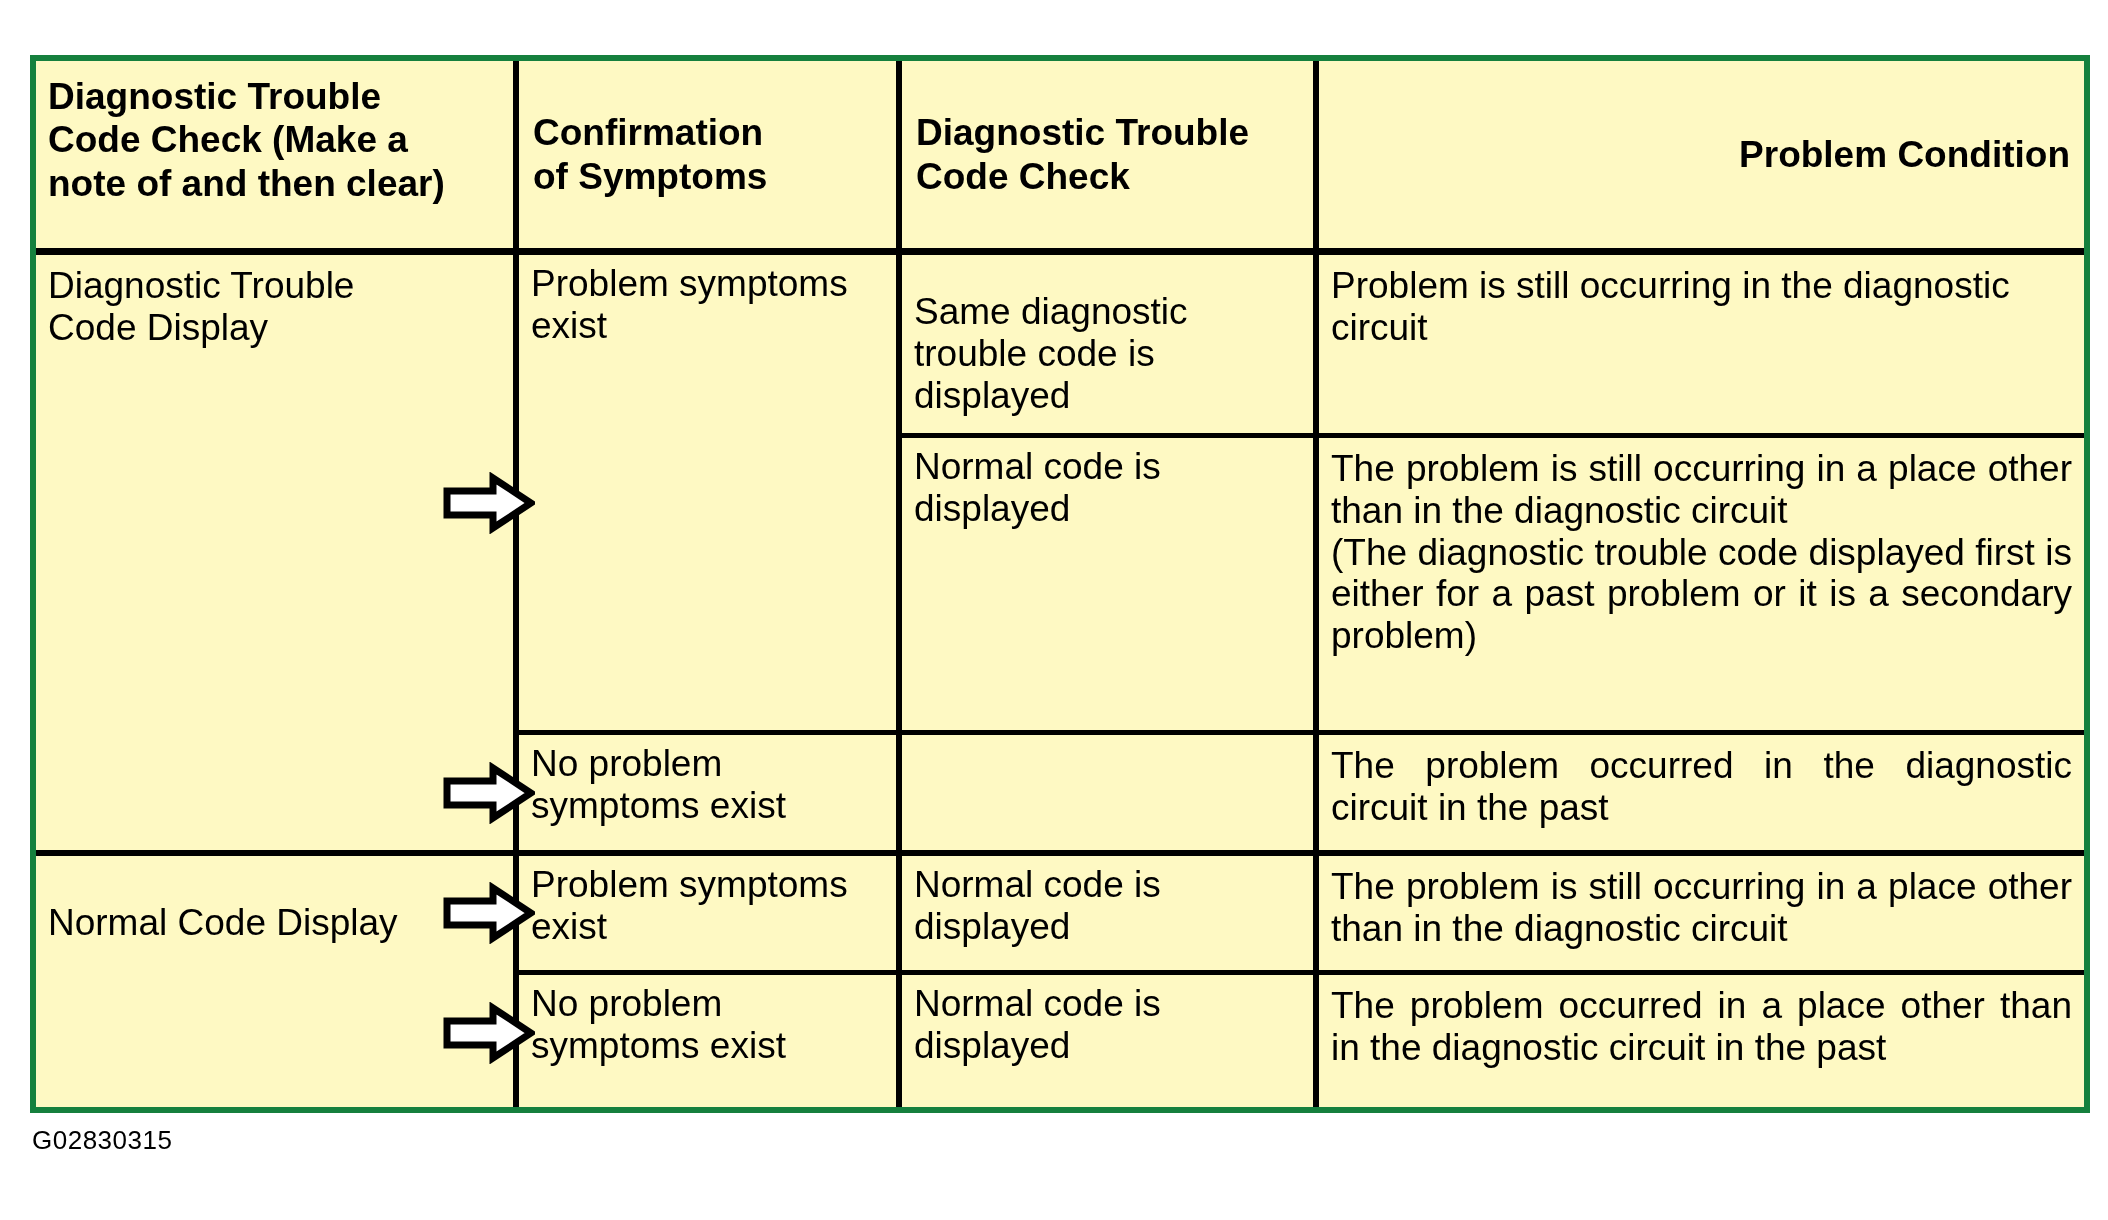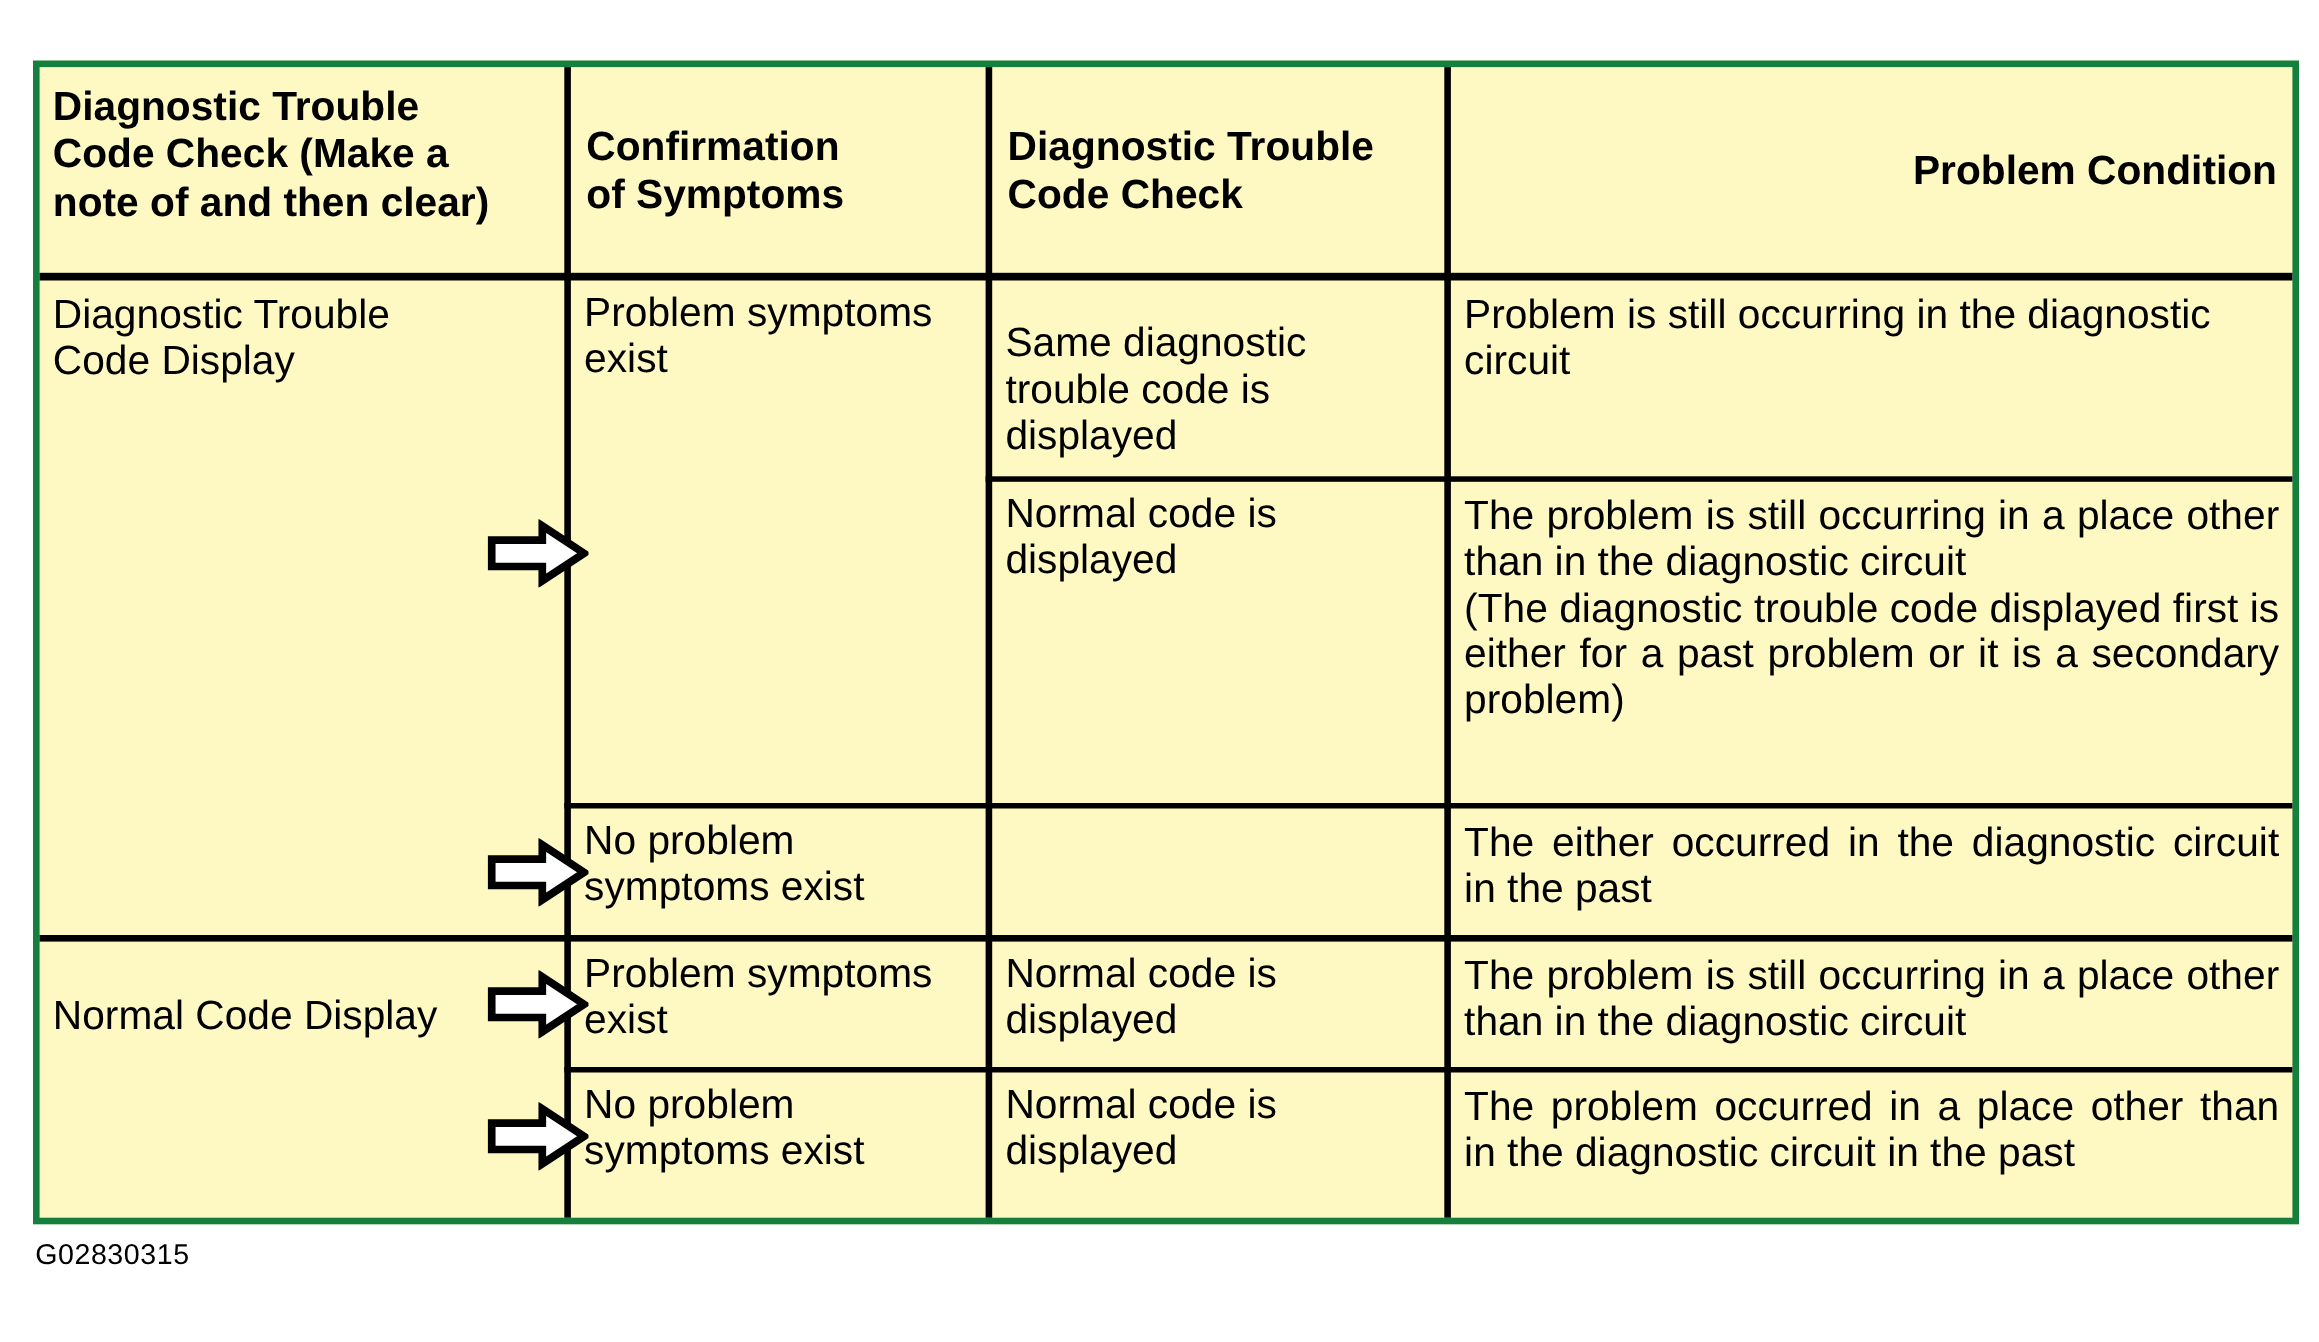--- a/index.html
+++ b/index.html
@@ -189,21 +189,21 @@
       <span class="txt">Problem is still occurring in the diagnostic
 circuit</span>
     </div>
 
     <div class="cell just" style="left:1283px; top:377px; width:765px; height:292px; padding-top:10px;">
       <span class="txt">The problem is still occurring in a place other than in the diagnostic circuit
 (The diagnostic trouble code displayed first is either for a past problem or it is a secondary problem)</span>
     </div>
 
     <div class="cell just" style="left:1283px; top:674px; width:765px; height:115px; padding-top:10px;">
-      <span class="txt">The either occurred in the diagnostic circuit in the past</span>
+      <span class="txt">The problem occurred in the diagnostic circuit in the past</span>
     </div>
 
     <div class="cell just" style="left:1283px; top:795px; width:765px; height:114px; padding-top:10px;">
       <span class="txt">The problem is still occurring in a place other than in the diagnostic circuit</span>
     </div>
 
     <div class="cell just" style="left:1283px; top:914px; width:765px; height:160px; padding-top:10px;">
       <span class="txt">The problem occurred in a place other than in the diagnostic circuit in the past</span>
     </div>
 

